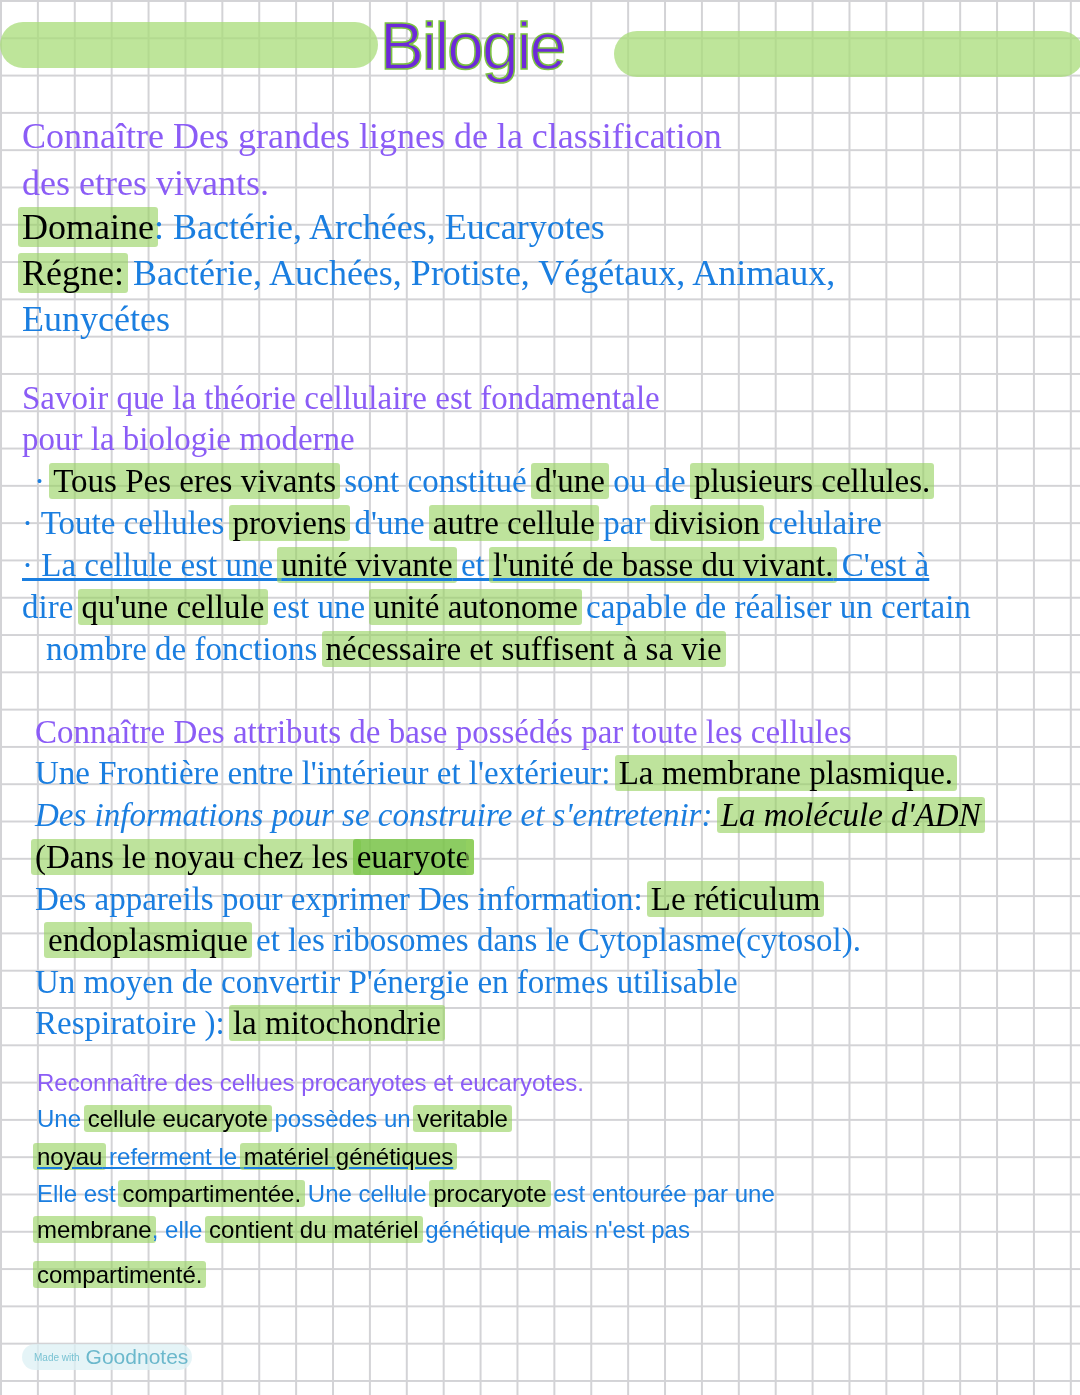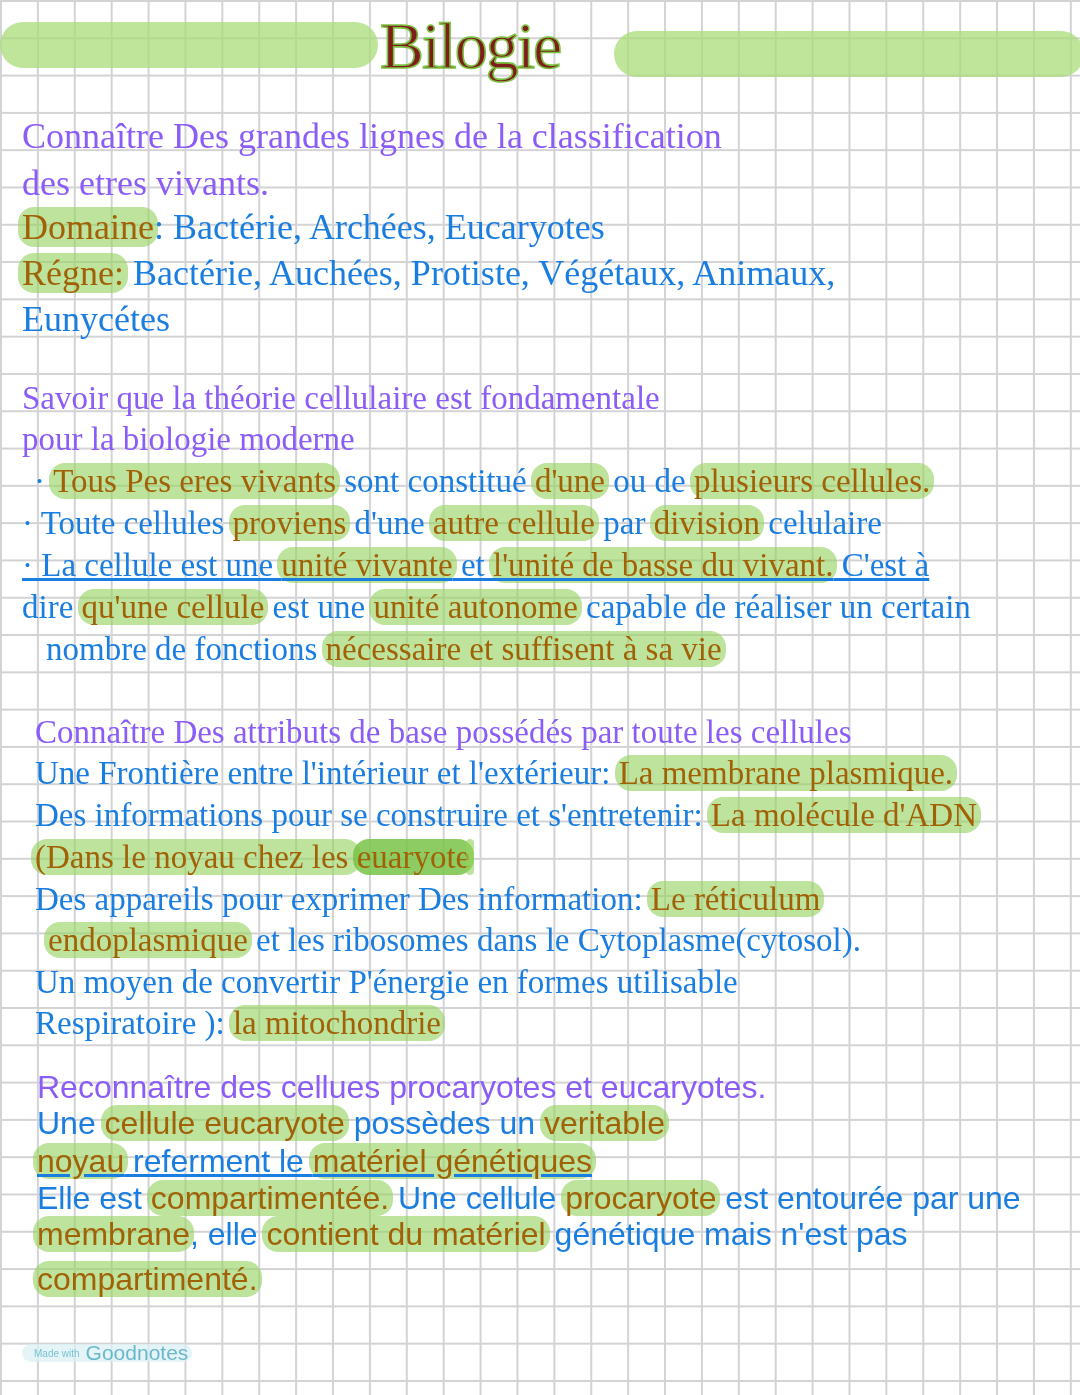--- a/index.html
+++ b/index.html
@@ -11,46 +11,46 @@
         linear-gradient(to bottom, #d3d3d6 2px, transparent 2px);
       background-size: 36.9px 37.3px;
       background-position: 0px 0px;
     }
     .hl-bar {
       position: absolute; background: rgba(168, 220, 120, 0.75);
       border-radius: 24px;
     }
     .title {
       position: absolute; left: 380px; top: 6px;
-      font-family: Liberation Serif, serif; font-size: 66px; line-height: 80px;
-      color: #7f1d1d; -webkit-text-stroke: 1.6px #7cc242;
+      font-family: Liberation Sans, sans-serif; font-size: 66px; line-height: 80px;
+      color: #6d28d9; -webkit-text-stroke: 1.6px #7cc242;
       letter-spacing: -2px;
     }
     .line {
       position: absolute; white-space: nowrap;
       font-family: "Liberation Serif", serif;
     }
     .serif-big { font-size: 36px; }
     .serif-med { font-size: 33px; }
-    .sans { font-family: "Liberation Sans", sans-serif; font-size: 32px; }
+    .sans { font-family: "Liberation Sans", sans-serif; font-size: 24px; }
     .black { color: #8b5cf6; }
     .blue { color: #1a7ee0; }
     .seg { position: relative; }
     .seg.hl {
       background: rgba(150, 210, 95, 0.62);
-      border-radius: 16px;
+      border-radius: 3px;
       padding: 0 4px;
       margin: 0 -4px;
-      color: #a16207;
+      color: #000000;
       box-decoration-break: clone;
       -webkit-box-decoration-break: clone;
     }
     .seg.hl.dark { background: rgba(120, 195, 70, 0.85); }
     .badge {
-      position: absolute; left: 22px; top: 1344px; width: 170px; height: 18px;
+      position: absolute; left: 22px; top: 1344px; width: 170px; height: 26px;
       background: rgba(220, 240, 244, 0.75); border-radius: 14px;
       display: flex; align-items: center; gap: 6px; padding-left: 12px;
       box-sizing: border-box;
     }
     .badge-small { font-family: "Liberation Sans", sans-serif; font-size: 10px; color: #7ac3d3; }
     .badge-big { font-family: "Liberation Sans", sans-serif; font-size: 21px; color: #6bb8cc; }
   </style>
 </head>
 <body>
 
@@ -66,21 +66,21 @@
     <div class="line blue serif-big" style="left: 22px; top: 298px;"><span class="seg">Eunycétes</span></div>
     <div class="line black serif-med" style="left: 22px; top: 380px;">Savoir que la théorie cellulaire est fondamentale</div>
     <div class="line black serif-med" style="left: 22px; top: 421px;">pour la biologie moderne</div>
     <div class="line blue serif-med" style="left: 34px; top: 463px;"><span class="seg"> · </span><span class="seg hl">Tous Pes eres vivants</span><span class="seg"> sont constitué </span><span class="seg hl">d'une</span><span class="seg"> ou de </span><span class="seg hl">plusieurs cellules.</span></div>
     <div class="line blue serif-med" style="left: 22px; top: 505px;"><span class="seg"> · Toute cellules </span><span class="seg hl">proviens</span><span class="seg"> d'une </span><span class="seg hl">autre cellule</span><span class="seg"> par </span><span class="seg hl">division</span><span class="seg"> celulaire</span></div>
     <div class="line blue serif-med" style="left: 22px; top: 547px; text-decoration: underline;"><span class="seg"> · La cellule est une </span><span class="seg hl">unité vivante</span><span class="seg"> et </span><span class="seg hl">l'unité de basse du vivant.</span><span class="seg"> C'est à</span></div>
     <div class="line blue serif-med" style="left: 22px; top: 589px;"><span class="seg">dire </span><span class="seg hl">qu'une cellule</span><span class="seg"> est une </span><span class="seg hl">unité autonome</span><span class="seg"> capable de réaliser un certain</span></div>
     <div class="line blue serif-med" style="left: 22px; top: 631px; margin-left: 24px;"><span class="seg">nombre de fonctions </span><span class="seg hl">nécessaire et suffisent à sa vie</span></div>
     <div class="line black serif-med" style="left: 35px; top: 714px;">Connaître Des attributs de base possédés par toute les cellules</div>
     <div class="line blue serif-med" style="left: 35px; top: 755px;"><span class="seg">Une Frontière entre l'intérieur et l'extérieur: </span><span class="seg hl">La membrane plasmique.</span></div>
-    <div class="line blue serif-med" style="left: 35px; top: 797px;"><span class="seg">Des informations pour se construire et s'entretenir: </span><span class="seg hl">La molécule d'ADN</span></div>
+    <div class="line blue serif-med" style="left: 35px; top: 797px; font-style: italic;"><span class="seg">Des informations pour se construire et s'entretenir: </span><span class="seg hl">La molécule d'ADN</span></div>
     <div class="line blue serif-med" style="left: 35px; top: 839px;"><span class="seg hl">(Dans le noyau chez les </span><span class="seg hl dark">euaryote</span><span class="seg hl">  </span></div>
     <div class="line blue serif-med" style="left: 35px; top: 881px;"><span class="seg">Des appareils pour exprimer Des information: </span><span class="seg hl">Le réticulum</span></div>
     <div class="line blue serif-med" style="left: 48px; top: 922px;"><span class="seg hl">endoplasmique</span><span class="seg"> et les ribosomes dans le Cytoplasme(cytosol).</span></div>
     <div class="line blue serif-med" style="left: 35px; top: 964px;"><span class="seg">Un moyen de convertir P'énergie en formes utilisable</span></div>
     <div class="line blue serif-med" style="left: 35px; top: 1005px;"><span class="seg">Respiratoire ): </span><span class="seg hl">la mitochondrie</span></div>
     <div class="line black sans" style="left: 37px; top: 1069px;">Reconnaître des cellues procaryotes et eucaryotes.</div>
     <div class="line blue sans" style="left: 37px; top: 1105px;"><span class="seg">Une </span><span class="seg hl">cellule eucaryote</span><span class="seg"> possèdes un </span><span class="seg hl">veritable</span></div>
     <div class="line blue sans" style="left: 37px; top: 1143px; text-decoration: underline;"><span class="seg hl">noyau</span><span class="seg"> referment le </span><span class="seg hl">matériel génétiques  </span></div>
     <div class="line blue sans" style="left: 37px; top: 1180px;"><span class="seg">Elle est </span><span class="seg hl">compartimentée.</span><span class="seg"> Une cellule </span><span class="seg hl">procaryote</span><span class="seg"> est entourée par une</span></div>
     <div class="line blue sans" style="left: 37px; top: 1216px;"><span class="seg hl">membrane</span><span class="seg">, elle </span><span class="seg hl">contient du matériel</span><span class="seg"> génétique mais n'est pas</span></div>

